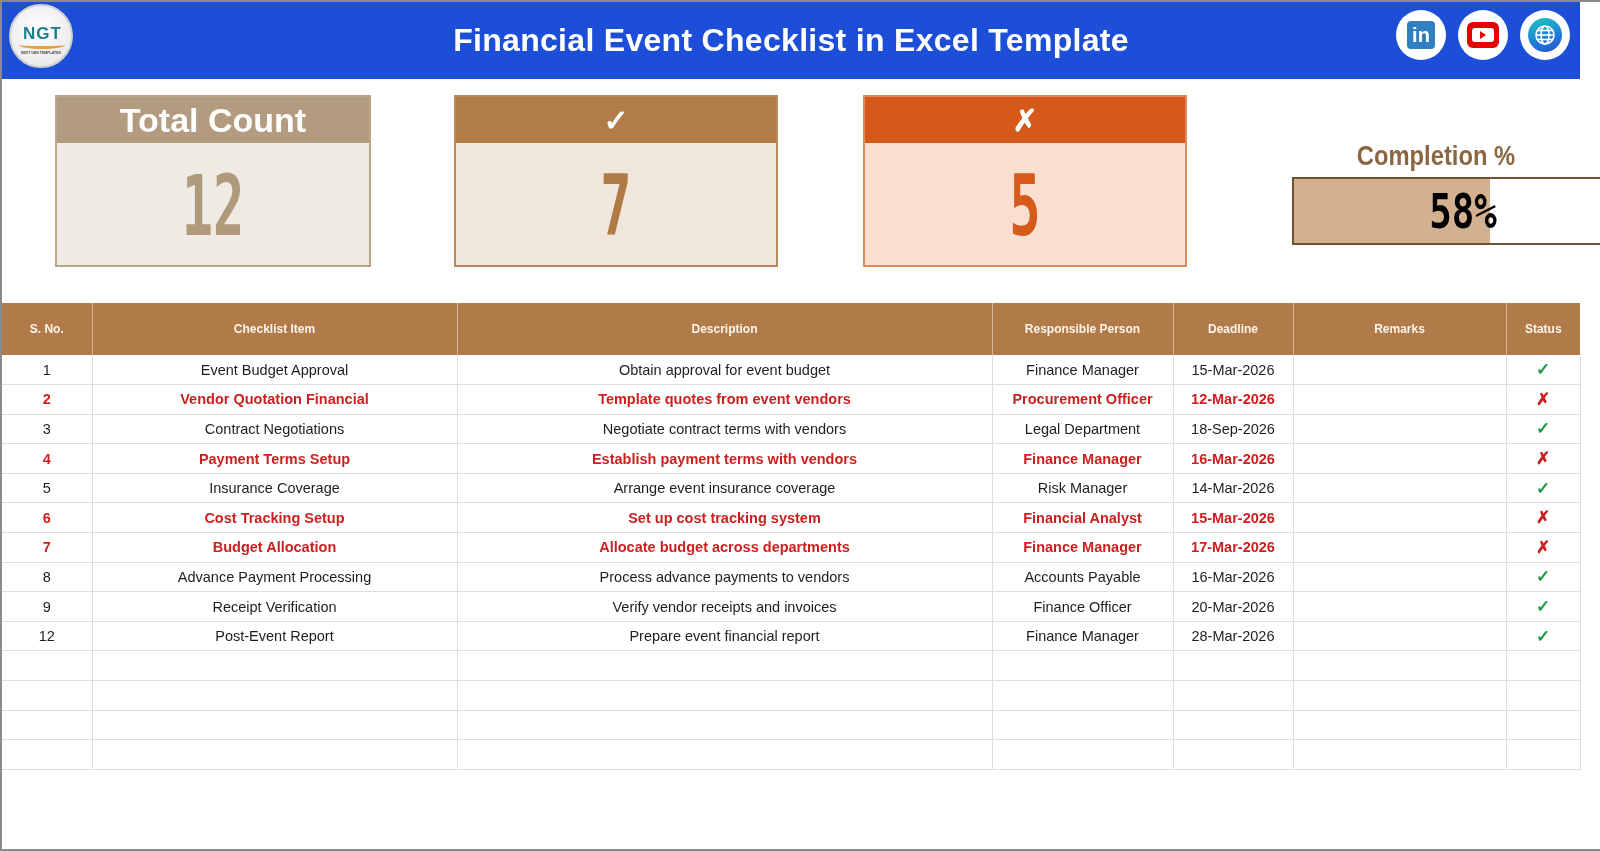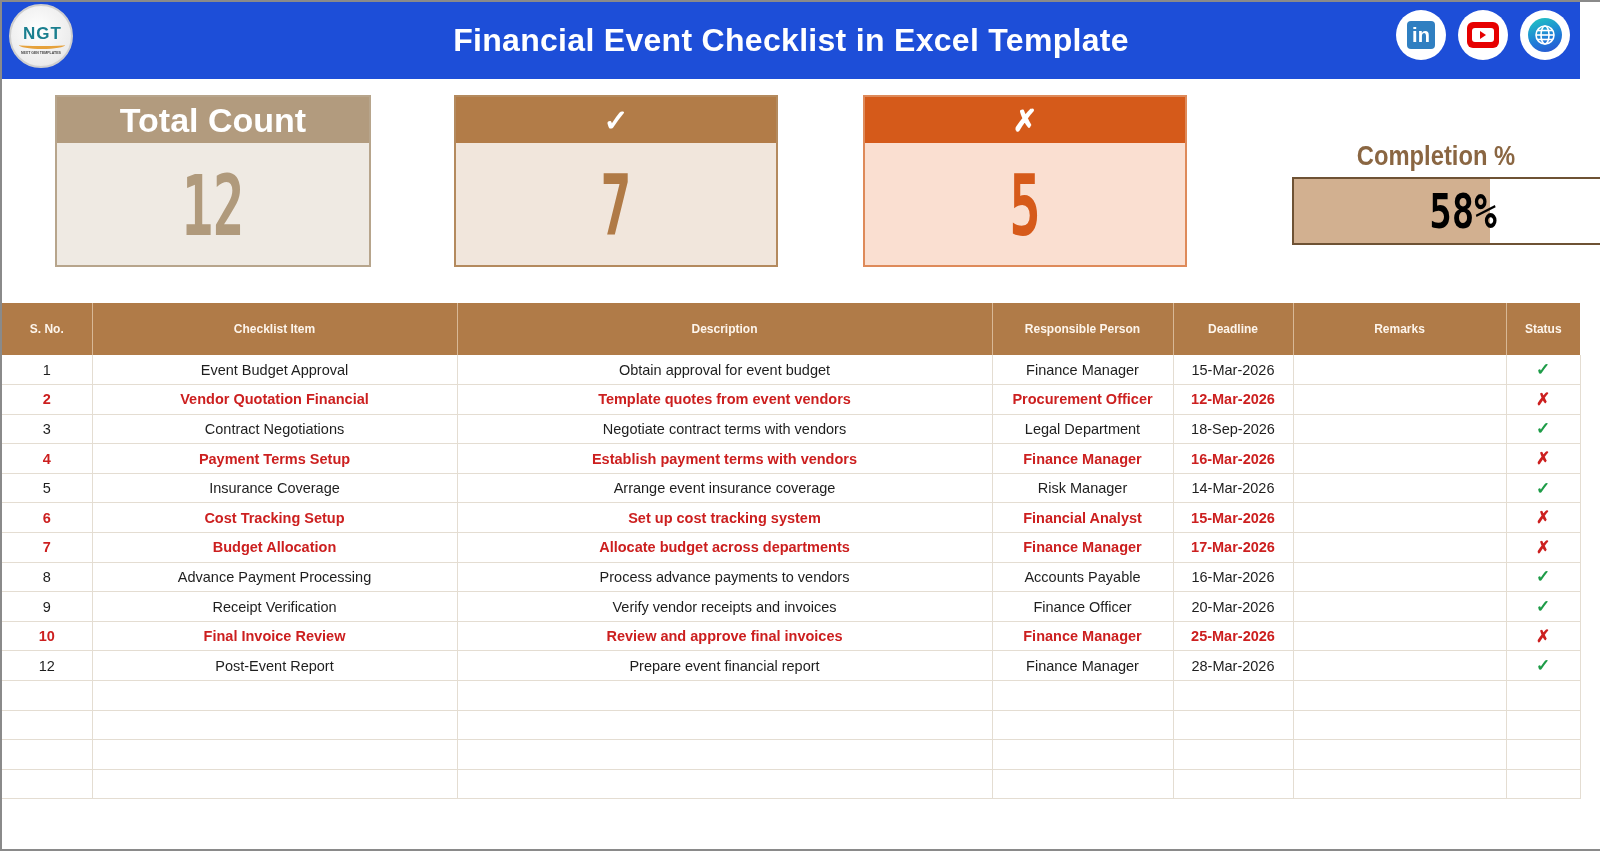--- a/index.html
+++ b/index.html
@@ -201,29 +201,20 @@
       </tr>
       <tr>
         <td>9</td>
         <td>Receipt Verification</td>
         <td>Verify vendor receipts and invoices</td>
         <td>Finance Officer</td>
         <td>20-Mar-2026</td>
         <td></td>
         <td><span class="st-ok">✓</span></td>
       </tr>
-      <tr class="late">
-        <td>10</td>
-        <td>Final Invoice Review</td>
-        <td>Review and approve final invoices</td>
-        <td>Finance Manager</td>
-        <td>25-Mar-2026</td>
-        <td></td>
-        <td><span class="st-no">✗</span></td>
-      </tr>
       <tr>
         <td>12</td>
         <td>Post-Event Report</td>
         <td>Prepare event financial report</td>
         <td>Finance Manager</td>
         <td>28-Mar-2026</td>
         <td></td>
         <td><span class="st-ok">✓</span></td>
       </tr>
       <tr class="empty">

